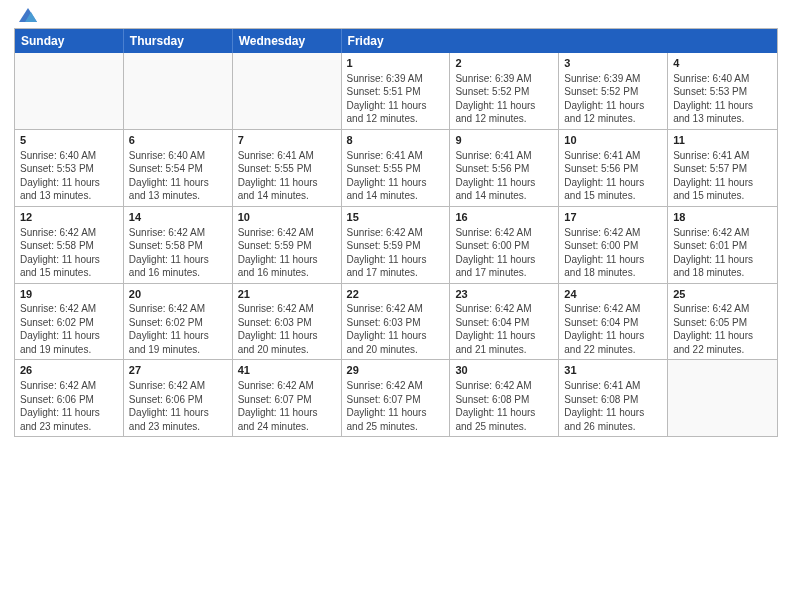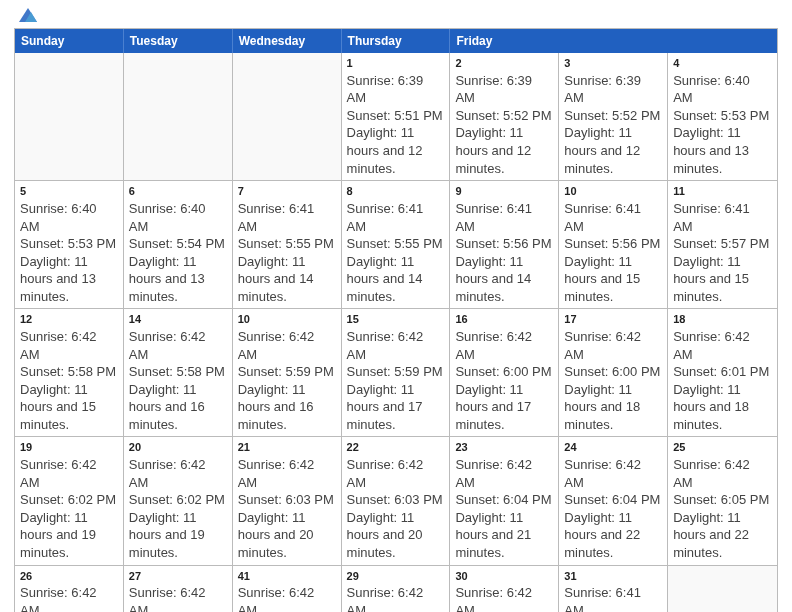--- a/index.html
+++ b/index.html
@@ -106,21 +106,21 @@
     .cal-cell:last-child { border-right: none; }
     .cal-cell.empty { background: #f9f9f9; }
     .day-number {
       font-size: 11px;
       font-weight: bold;
       color: #222;
       display: block;
       margin-bottom: 1px;
     }
     .cell-info {
-      font-size: 13px;
+      font-size: 10px;
       color: #444;
       line-height: 1.35;
     }
   </style>
 </head>
 <body>
 
 <div class="page">
   <div class="header">
     <div class="logo">
@@ -137,23 +137,22 @@
     </div>
     <div class="title-block">
       <div class="month-title"></div>
       <div class="location-title"></div>
     </div>
   </div>
 
   <div class="calendar">
     <div class="cal-header">
       <div class="cal-header-cell">Sunday</div>
-      <div class="cal-header-cell">Tuesday</div>
+      <div class="cal-header-cell">Thursday</div>
       <div class="cal-header-cell">Wednesday</div>
-      <div class="cal-header-cell">Thursday</div>
       <div class="cal-header-cell">Friday</div>
     </div>
     <div class="cal-body" id="cal-body">
     <div class="cal-row">
           <div class="cal-cell empty"></div>
           <div class="cal-cell empty"></div>
           <div class="cal-cell empty"></div>
           <div class="cal-cell">
             <span class="day-number">1</span>
             <div class="cell-info" style="white-space: pre-line;">Sunrise: 6:39 AM

